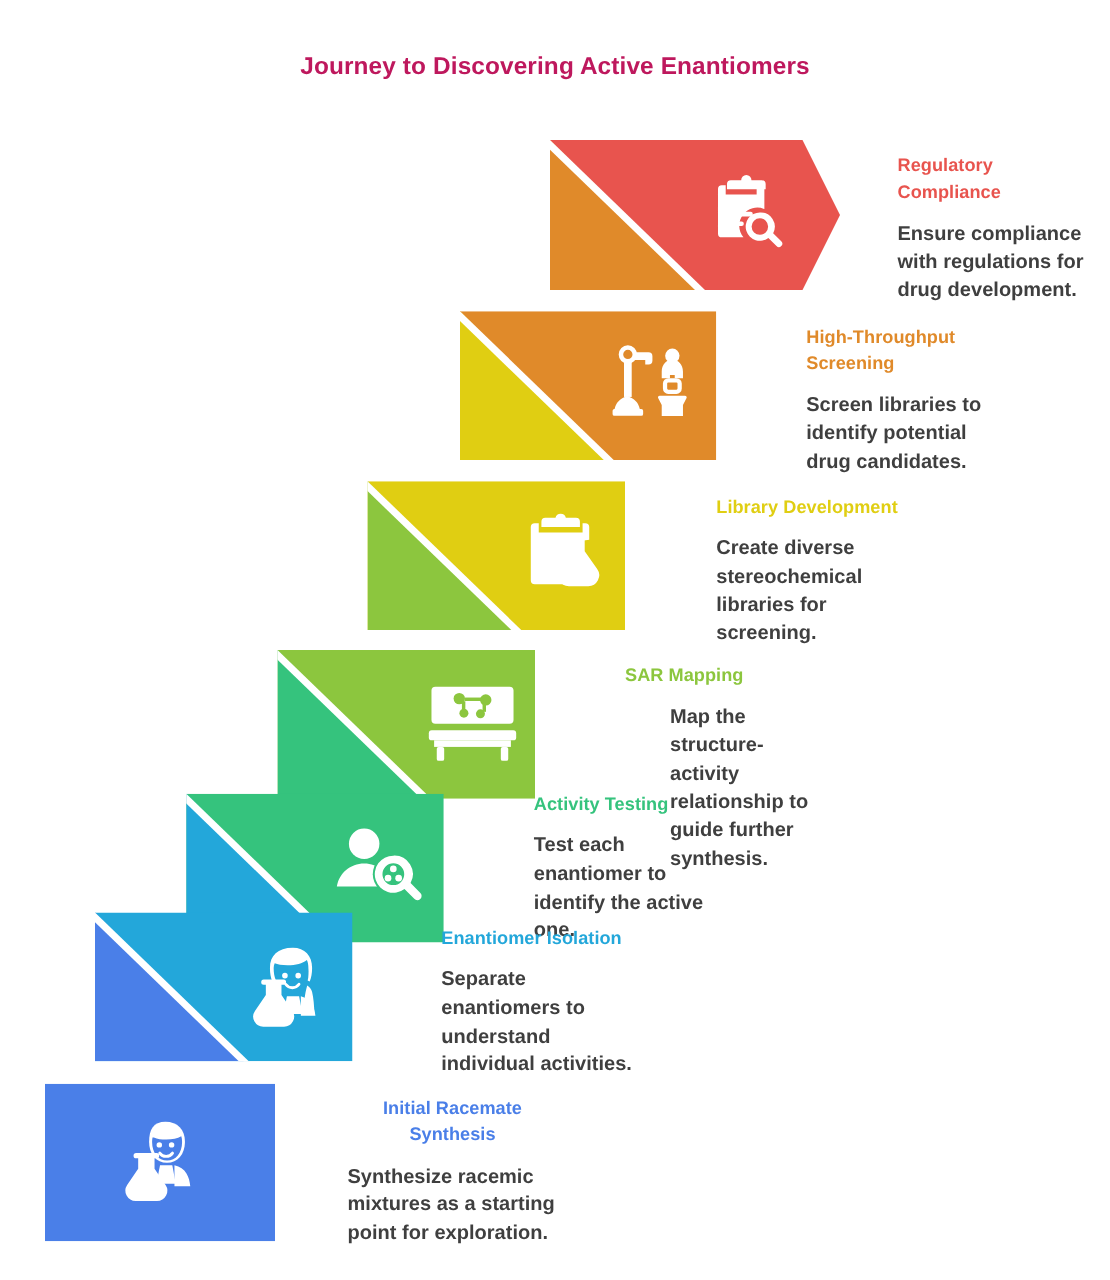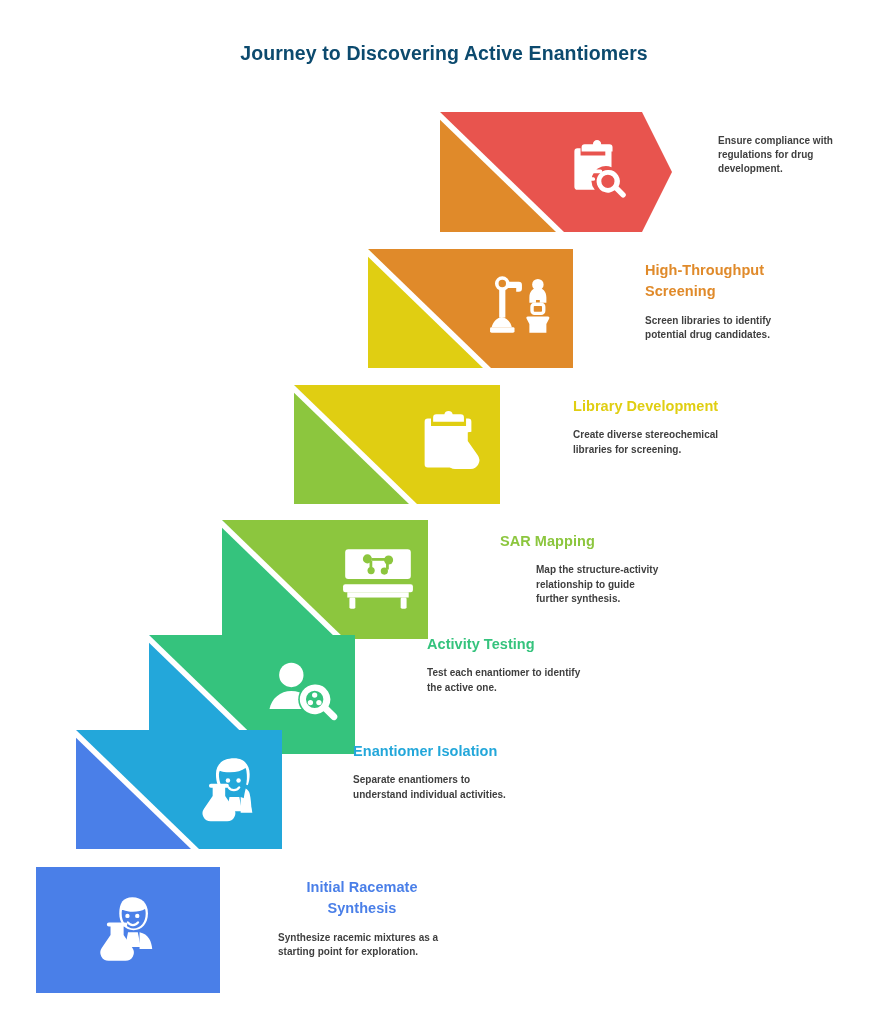--- a/index.html
+++ b/index.html
@@ -50,33 +50,33 @@
     width:160px;
   }
   .tb-title {
     font-size:14.5px;
     font-weight:bold;
     line-height:1.47;
     letter-spacing:0.05px;
   }
   .tb-desc {
     margin-top:11px;
-    font-size:10px;
+    font-size:16px;
     font-weight:bold;
     line-height:1.42;
     color:#3f3f3f;
     letter-spacing:0.02px;
   }
 </style>
 </head>
 <body>
 
 <div id="stage" style="background: rgb(255, 255, 255);">
 
-  <div id="page-title" style="color: #0c4a6e;">Journey to Discovering Active Enantiomers</div>
+  <div id="page-title" style="color: #be185d;">Journey to Discovering Active Enantiomers</div>
 
   <div class="step" style="left:440px; top:112px; width:232px; height:120px;">
     <div class="shape">
       <svg viewBox="0 0 232 120" preserveAspectRatio="none">
 
         <polygon id="s7-main" points="0,0 202,0 232,60 202,120 0,120" fill="#e8544e"></polygon>
 
         <polygon id="s7-tri" points="0,0 0,120 120,120" fill="#e08a2a"></polygon>
 
         <polygon id="s7-seam" points="0,0 124,120 116,120 -4,4" fill="#ffffff"></polygon>
@@ -87,20 +87,21 @@
         <path d="M22 5h8a4 4 0 0 1 8 0h8a3 3 0 0 1 3 3v4H19V8a3 3 0 0 1 3-3z"></path>
         <path d="M15 9h3v7h24V9h3a3 3 0 0 1 3 3v15.4a14 14 0 0 0-16.2 21.9H15a3 3 0 0 1-3-3V12a3 3 0 0 1 3-3z"></path>
         <rect x="19" y="22" width="20" height="3.6" rx="1.6"></rect>
         <rect x="19" y="29.5" width="20" height="3.6" rx="1.6"></rect>
         <rect x="19" y="37" width="13" height="3.6" rx="1.6"></rect>
         <path d="M44.5 30a11 11 0 1 0 6.6 19.8l6.3 6.3a2.6 2.6 0 0 0 3.7-3.7l-6.3-6.3A11 11 0 0 0 44.5 30zm0 4.6a6.4 6.4 0 1 1 0 12.8 6.4 6.4 0 0 1 0-12.8z"></path>
       </svg>
     </div>
   </div>
   <div class="textblock" style="left:718px; top:123px;">
+    <div class="tb-title" style="color:#e8544e;">Regulatory Compliance</div>
     <div class="tb-desc" style="color: rgb(63, 63, 63);">Ensure compliance with regulations for drug development.</div>
   </div>
 
   <div class="step" style="left:368px; top:249px; width:205px; height:119px;">
     <div class="shape">
       <svg viewBox="0 0 205 119" preserveAspectRatio="none">
         <polygon id="s6-main" points="0,0 205,0 205,119 0,119" fill="#e08a2a"></polygon>
         <polygon id="s6-tri" points="0,0 0,119 119,119" fill="#e0ce12"></polygon>
         <polygon id="s6-seam" points="0,0 123,119 115,119 -4,4" fill="#ffffff"></polygon>
       </svg>

